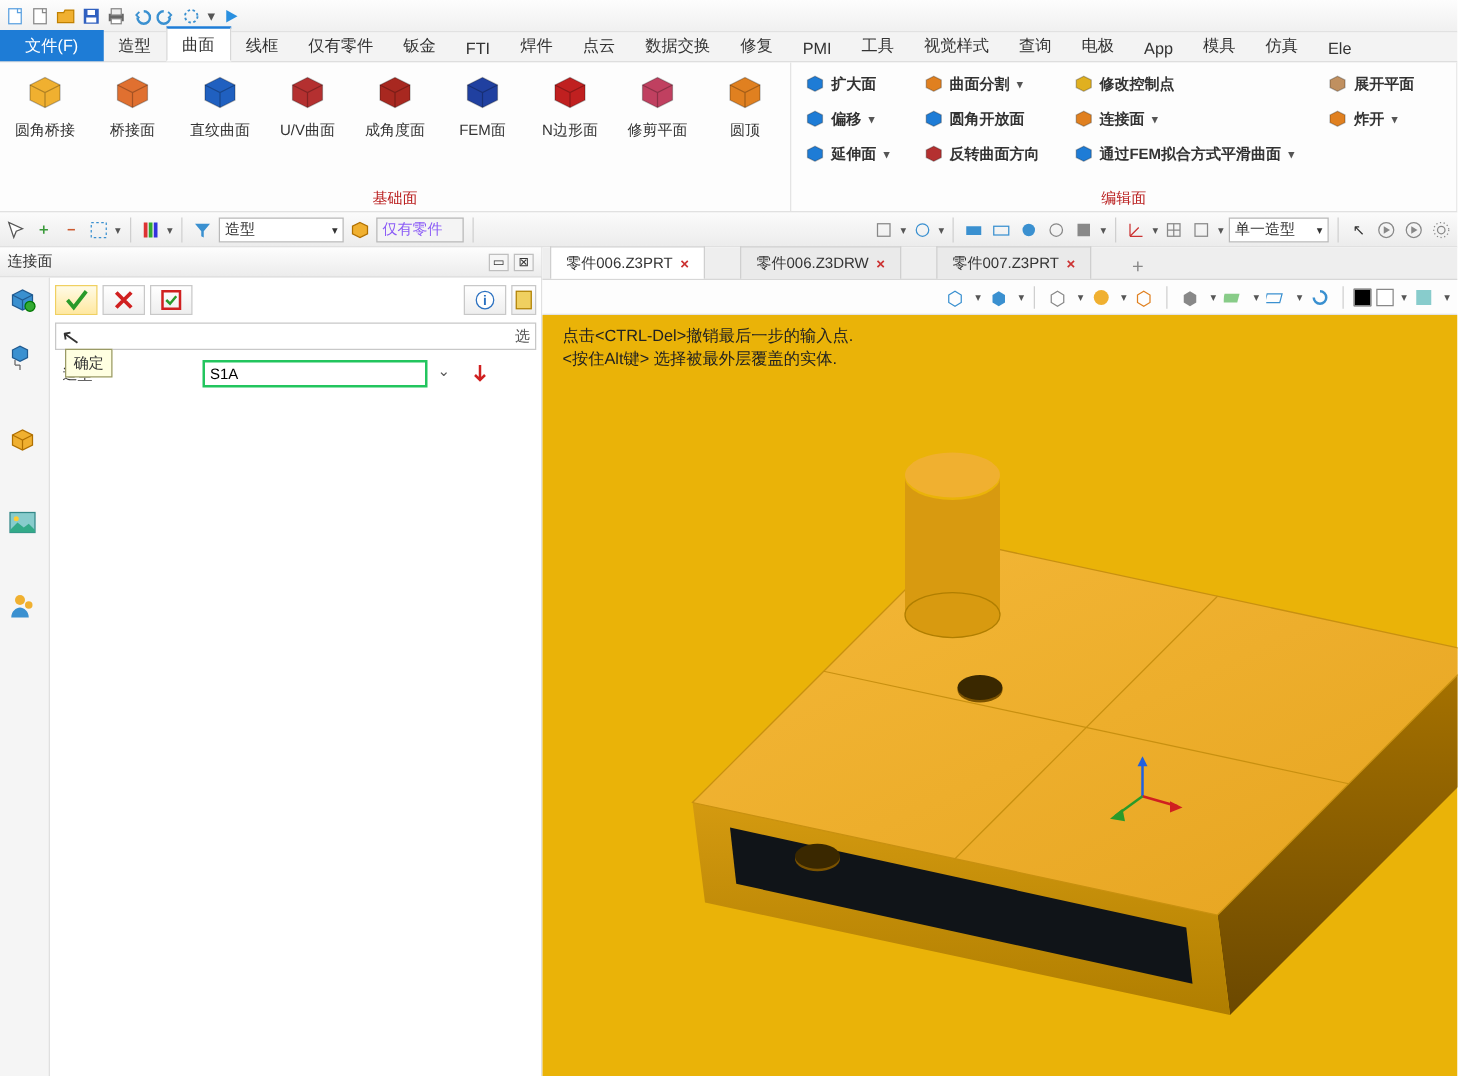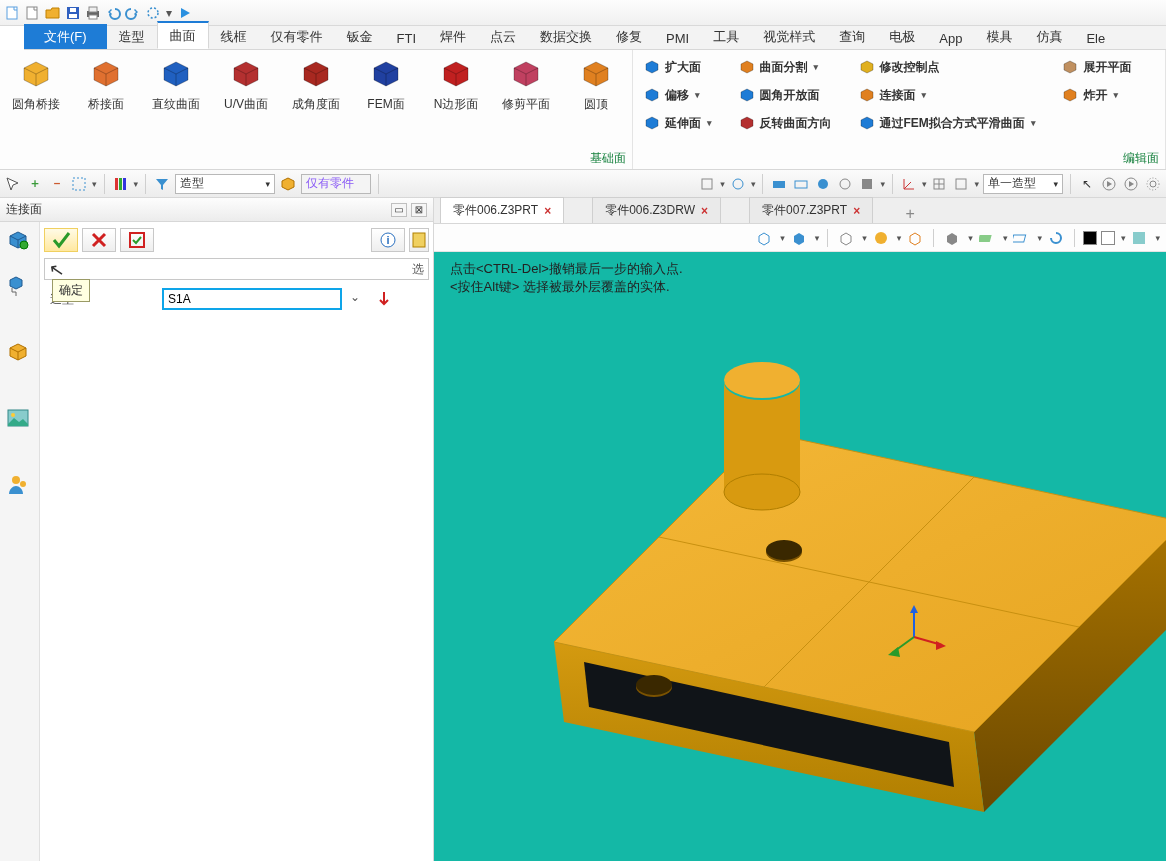--- a/index.html
+++ b/index.html
@@ -5,30 +5,30 @@
 * { margin: 0; padding: 0; box-sizing: border-box; font-family: "Microsoft YaHei", "Segoe UI", Tahoma, sans-serif; }
 body { width: 1166px; height: 861px; overflow: hidden; background: #fff; font-size: 12px; color: #333; }
 
 
 .titlebar { height: 26px; background: linear-gradient(#fdfdfd,#f0f0f0); display:flex; align-items:center; border-bottom:1px solid #d9d9d9; }
 .titlebar .qat { display:flex; align-items:center; padding-left:4px; gap:2px; }
 .titlebar .qat .ic { width:18px; height:18px; display:flex; align-items:center; justify-content:center; border:1px solid transparent; }
 .titlebar .title { flex:1; text-align:center; color:#333; font-size:12px; }
 
 
-.menutabs { height: 24px; background: #f3f3f3; border-bottom:1px solid #d7d7d7; display:flex; align-items:flex-end;margin-left:24px; }
+.menutabs { height: 24px; background: #f3f3f3; border-bottom:1px solid #d7d7d7; display:flex; align-items:flex-end; }
 .menutabs .tab { padding: 4px 12px 3px; font-size:13px; color:#333; cursor:pointer; }
 .menutabs .tab.file { background:#1e7cd6; color:#fff; padding:4px 20px 3px; }
 .menutabs .tab.active { background:#fff; border:1px solid #d7d7d7; border-bottom:1px solid #fff; border-top:2px solid #1e7cd6; }
 
 
 .ribbon { height:120px; background:#fdfdfd; border-bottom:1px solid #d7d7d7; display:flex; }
 .rgroup { border-right:1px solid #e4e4e4; padding:4px 6px 2px; display:flex; flex-direction:column; }
 .rgroup .row { display:flex; gap:10px; }
-.rgroup .lab { text-align:right; color:#15803d; font-size:12px; margin-top:auto; padding-top:2px;}
+.rgroup .lab { text-align:center; color:#b91c1c; font-size:12px; margin-top:auto; padding-top:2px;}
 .bigbtn { width:60px; display:flex; flex-direction:column; align-items:center; gap:4px; cursor:pointer; padding:2px 0;}
 .bigbtn .ic { width:36px; height:36px; }
 .bigbtn .txt { font-size:12px; text-align:center;}
 .smallbtn { display:flex; align-items:center; gap:4px; cursor:pointer; padding:2px 4px; height:26px;font-weight:bold; }
 .smallbtn .ic { width:18px; height:18px; }
 .smallbtn .txt { font-size:12px; white-space:nowrap;}
 .arrow-down { font-size:9px; color:#555; margin-left:2px;}
 .rcol { display:flex; flex-direction:column; gap:2px; }
 
 
@@ -49,37 +49,37 @@
 .sidetabs .ic { width:28px; height:28px; cursor:pointer;}
 
 .formarea { flex:1; padding:4px; display:flex; flex-direction:column; gap:4px;}
 .btnrow { display:flex; align-items:center; gap:4px; height:28px;}
 .btnrow .obtn { width:34px; height:24px; border:1px solid #c8c8c8; background:linear-gradient(#fff,#eee); display:flex; align-items:center; justify-content:center; cursor:pointer;}
 .btnrow .spacer { flex:1;}
 .tooltip { position:absolute; left:52px; top:279px; background:#ffffe1; border:1px solid #9a9a66; padding:2px 6px; font-size:12px; z-index:50;}
 .hintbox { height:22px; border:1px solid #c8c8c8; background:#fff; width:100%;}
 .fldrow { display:flex; align-items:center; gap:8px; margin-top:4px;}
 .fldrow .lab { width:110px; font-size:12px; padding-left:6px;}
-.fldrow .inp { width:180px; height:22px; border:2px solid #0ea5e9; padding:0 4px; font-size:12px;}
+.fldrow .inp { width:180px; height:22px; border:2px solid #22c55e; padding:0 4px; font-size:12px;}
 .fldrow .ic { width:18px; height:18px; cursor:pointer;}
 
 
 .viewport { flex:1; display:flex; flex-direction:column; background:#fff;}
 .doctabs { height:26px; display:flex; align-items:flex-end; padding-left:6px; background:#eee; border-bottom:1px solid #d7d7d7;}
 .doctabs .dtab { padding:4px 12px; background:#eaeaea; border:1px solid #cfcfcf; border-bottom:none; margin-right:28px; display:flex; align-items:center; gap:6px; font-size:12px; cursor:pointer;}
 .doctabs .dtab.active { background:#fff; }
 .doctabs .close { color:#c33; font-weight:bold; font-size:12px;}
 .doctabs .plus { width:18px; height:18px; color:#888; font-size:16px; display:flex; align-items:center; justify-content:center; cursor:pointer;}
 
 .viewtoolbar { height:28px; display:flex; align-items:center; padding:0 6px; gap:4px; border-bottom:1px solid #e4e4e4; background:#fdfdfd;}
 .viewtoolbar .ic { width:20px; height:20px; display:flex; align-items:center; justify-content:center; cursor:pointer;}
 .viewtoolbar .sep { width:1px; height:18px; background:#cfcfcf; margin:0 4px;}
 .viewtoolbar .sw { width:14px; height:14px; border:1px solid #888;}
 
-.canvas { flex:1; position:relative; background:#14b8a6;}
+.canvas { flex:1; position:relative; background:#eab308;}
 .hint { position:absolute; left:16px; top:8px; font-size:13px; color:#222;}
 .model { position:absolute; left:60px; top:40px; width:700px; height:560px;}
 
 svg text { user-select:none; }
 
 .cursor-ptr { position:absolute; left:49px; top:259px; z-index:60; font-size:18px; transform:rotate(-10deg);}
 </style>
 </head>
 <body>
 

